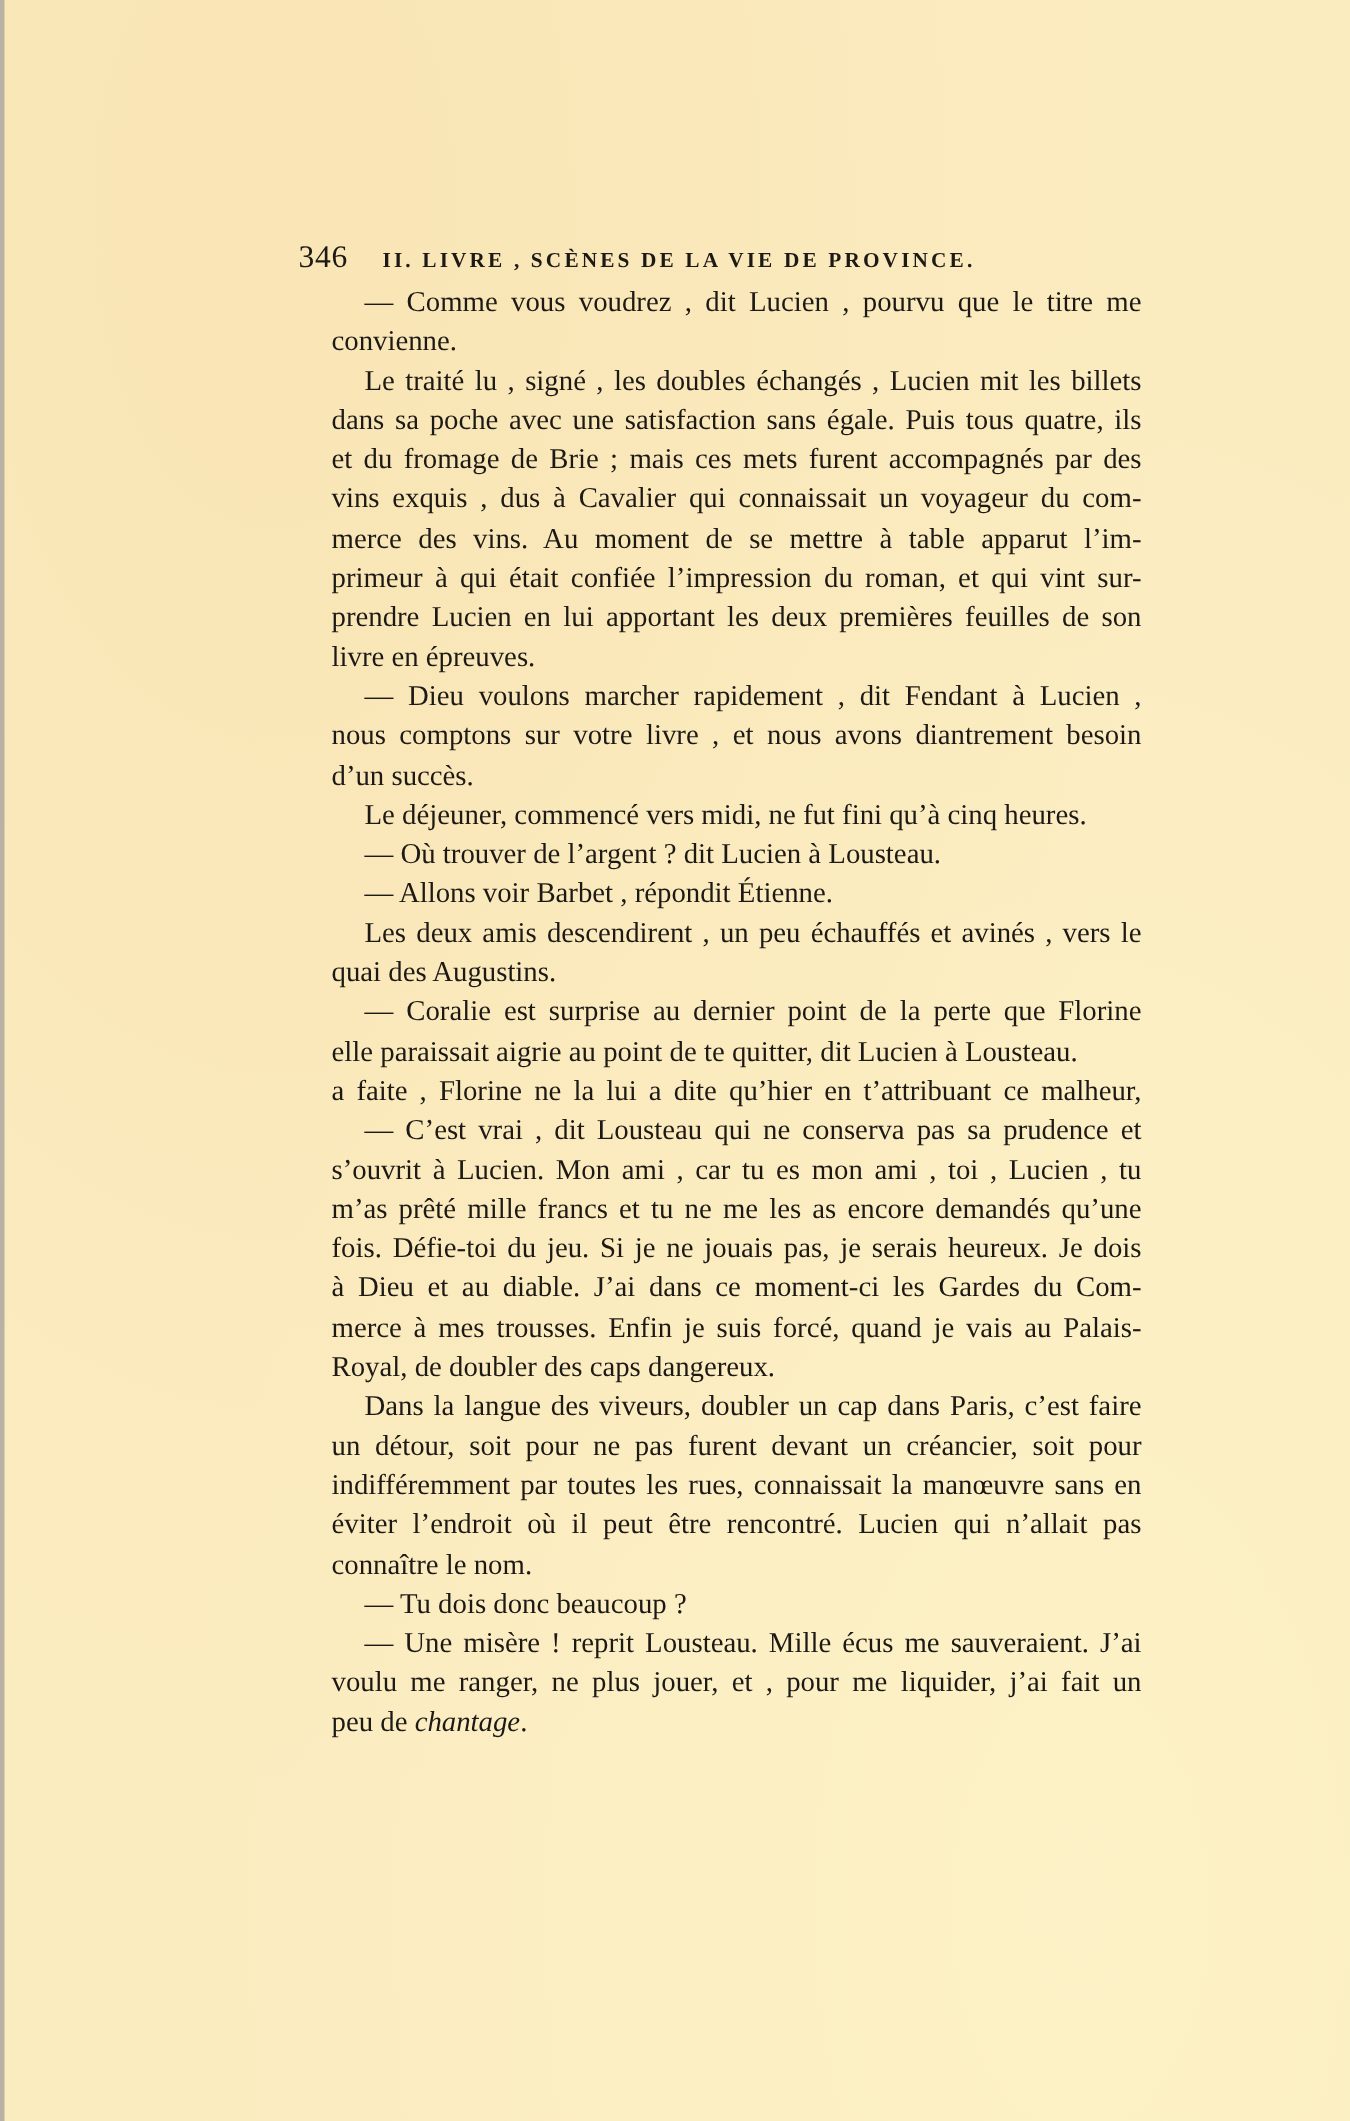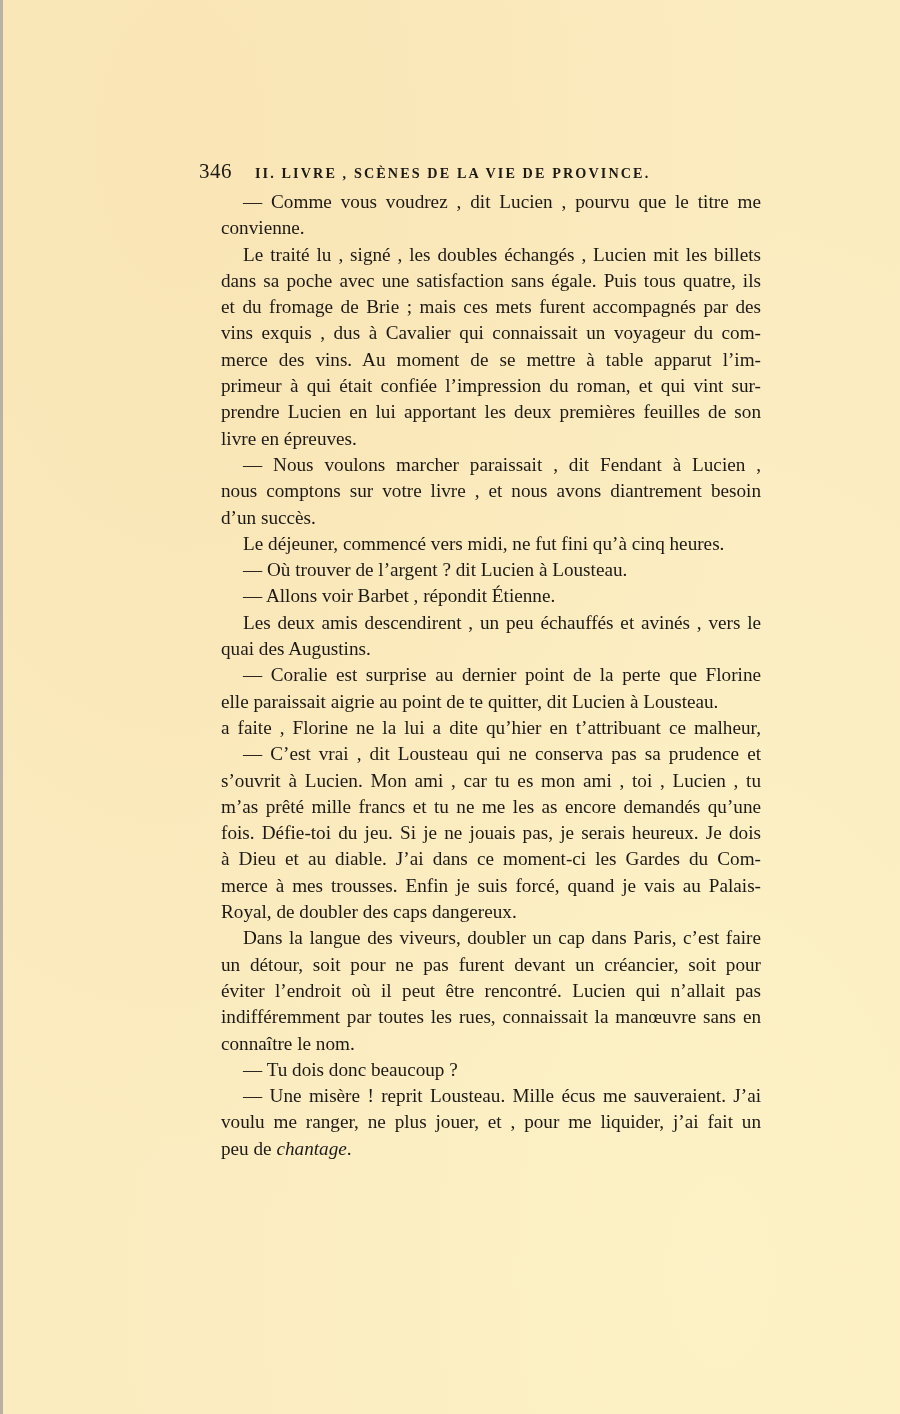--- a/index.html
+++ b/index.html
@@ -102,21 +102,21 @@
       <span class="line">dans sa poche avec une satisfaction sans égale. Puis tous quatre, ils</span>
       <span class="line">et du fromage de Brie ; mais ces mets furent accompagnés par des</span>
       <span class="line">vins exquis , dus à Cavalier qui connaissait un voyageur du com-</span>
       <span class="line">merce des vins. Au moment de se mettre à table apparut l’im-</span>
       <span class="line">primeur à qui était confiée l’impression du roman, et qui vint sur-</span>
       <span class="line">prendre Lucien en lui apportant les deux premières feuilles de son</span>
       <span class="line last">livre en épreuves.</span>
     </p>
 
     <p class="para">
-      <span class="line first">— Nous voulons marcher paraissait , dit Fendant à Lucien ,</span>
+      <span class="line first">— Dieu voulons marcher rapidement , dit Fendant à Lucien ,</span>
       <span class="line">nous comptons sur votre livre , et nous avons diantrement besoin</span>
       <span class="line last">d’un succès.</span>
     </p>
 
     <p class="para">
       <span class="line first last">Le déjeuner, commencé vers midi, ne fut fini qu’à cinq heures.</span>
     </p>
 
     <p class="para">
       <span class="line first last">— Où trouver de l’argent ? dit Lucien à Lousteau.</span>
@@ -143,22 +143,22 @@
       <span class="line">m’as prêté mille francs et tu ne me les as encore demandés qu’une</span>
       <span class="line">fois. Défie-toi du jeu. Si je ne jouais pas, je serais heureux. Je dois</span>
       <span class="line">à Dieu et au diable. J’ai dans ce moment-ci les Gardes du Com-</span>
       <span class="line">merce à mes trousses. Enfin je suis forcé, quand je vais au Palais-</span>
       <span class="line last">Royal, de doubler des caps dangereux.</span>
     </p>
 
     <p class="para">
       <span class="line first">Dans la langue des viveurs, doubler un cap dans Paris, c’est faire</span>
       <span class="line">un détour, soit pour ne pas furent devant un créancier, soit pour</span>
+      <span class="line">indifféremment par toutes les rues, connaissait la manœuvre sans en</span>
       <span class="line">éviter l’endroit où il peut être rencontré. Lucien qui n’allait pas</span>
-      <span class="line">indifféremment par toutes les rues, connaissait la manœuvre sans en</span>
       <span class="line last">connaître le nom.</span>
     </p>
 
     <p class="para">
       <span class="line first last">— Tu dois donc beaucoup ?</span>
     </p>
 
     <p class="para">
       <span class="line first">— Une misère ! reprit Lousteau. Mille écus me sauveraient. J’ai</span>
       <span class="line">voulu me ranger, ne plus jouer, et , pour me liquider, j’ai fait un</span>

